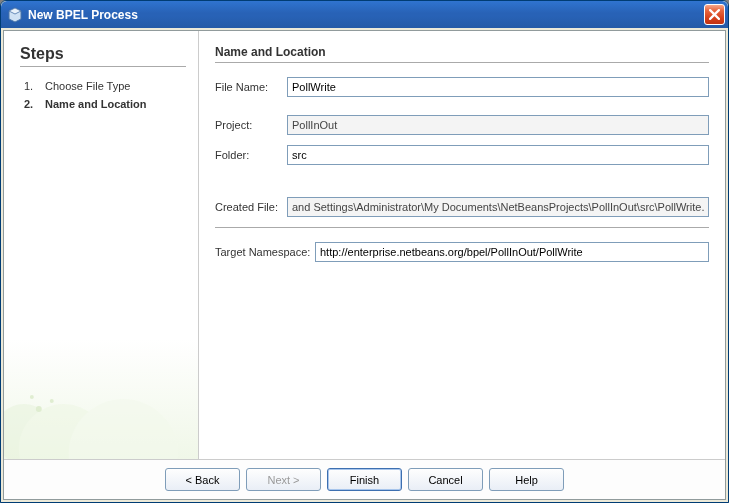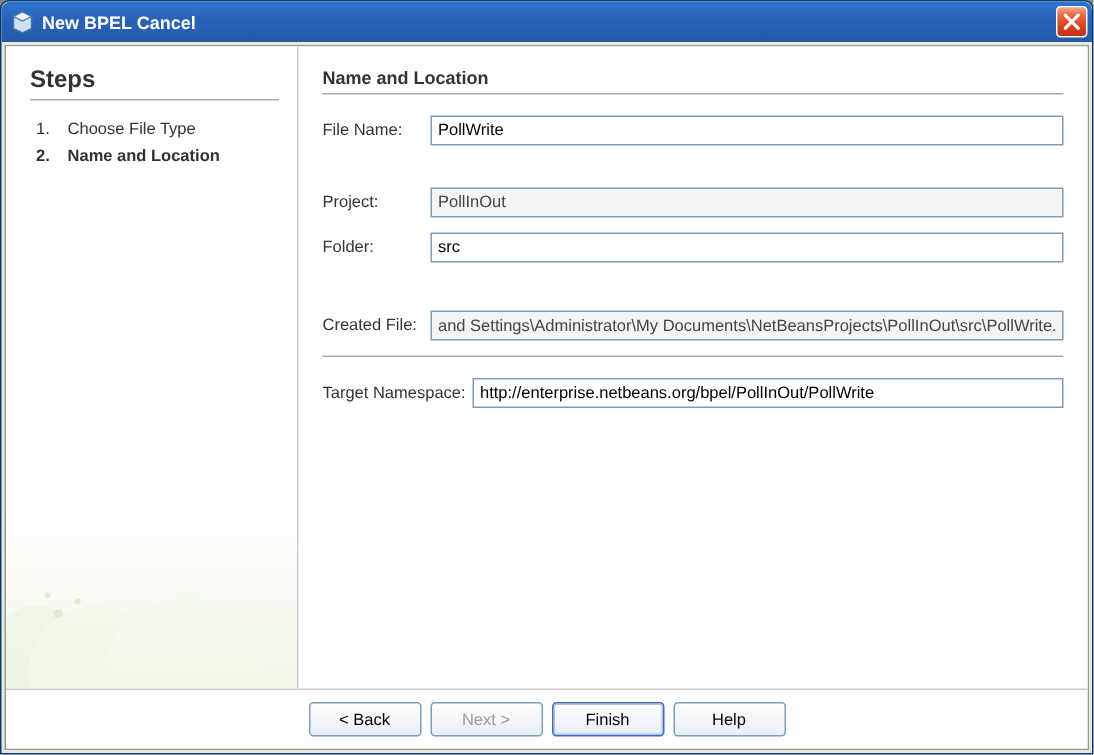--- a/index.html
+++ b/index.html
@@ -116,21 +116,21 @@
 <body>
 
 <div class="window">
   <div class="titlebar">
     <span class="icon">
       <svg width="16" height="16" viewBox="0 0 16 16">
         <polygon points="8,1 14,4 14,12 8,15 2,12 2,4" fill="#cfe1f4" stroke="#4a74a8" stroke-width="1"></polygon>
         <polygon points="8,1 14,4 8,7 2,4" fill="#e9f2fb" stroke="#4a74a8" stroke-width="0.8"></polygon>
       </svg>
     </span>
-    <span class="title">New BPEL Cancel</span>
+    <span class="title">New BPEL Process</span>
     <div class="close-btn">
       <svg width="11" height="11" viewBox="0 0 10 10">
         <path d="M1 1 L9 9 M9 1 L1 9" stroke="#fff" stroke-width="2" stroke-linecap="round"></path>
       </svg>
     </div>
   </div>
 
   <div class="content">
     <div class="main">
       <div class="sidebar">
@@ -158,21 +158,21 @@
 
       <div class="form-area">
         <h3>Name and Location</h3>
         <hr>
 
         <div class="row">
           <label>File Name:</label>
           <input type="text" value="PollWrite" style="">
         </div>
 
-        <div class="row" style="margin-top:28px;">
+        <div class="row" style="margin-top:18px;">
           <label>Project:</label>
           <input type="text" readonly="" class="short" value="PollInOut" style="">
         </div>
 
         <div class="row">
           <label>Folder:</label>
           <input type="text" value="src" style="">
         </div>
 
         <div class="row" style="margin-top:32px;">
@@ -186,16 +186,17 @@
           <label>Target Namespace:</label>
           <input type="text" value="http://enterprise.netbeans.org/bpel/PollInOut/PollWrite" style="">
         </div>
       </div>
     </div>
 
     <div class="button-bar">
       <button>&lt; Back</button>
       <button disabled="">Next &gt;</button>
       <button class="primary">Finish</button>
+      <button>Cancel</button>
       <button>Help</button>
     </div>
   </div>
 </div>
 
 </body></html>

